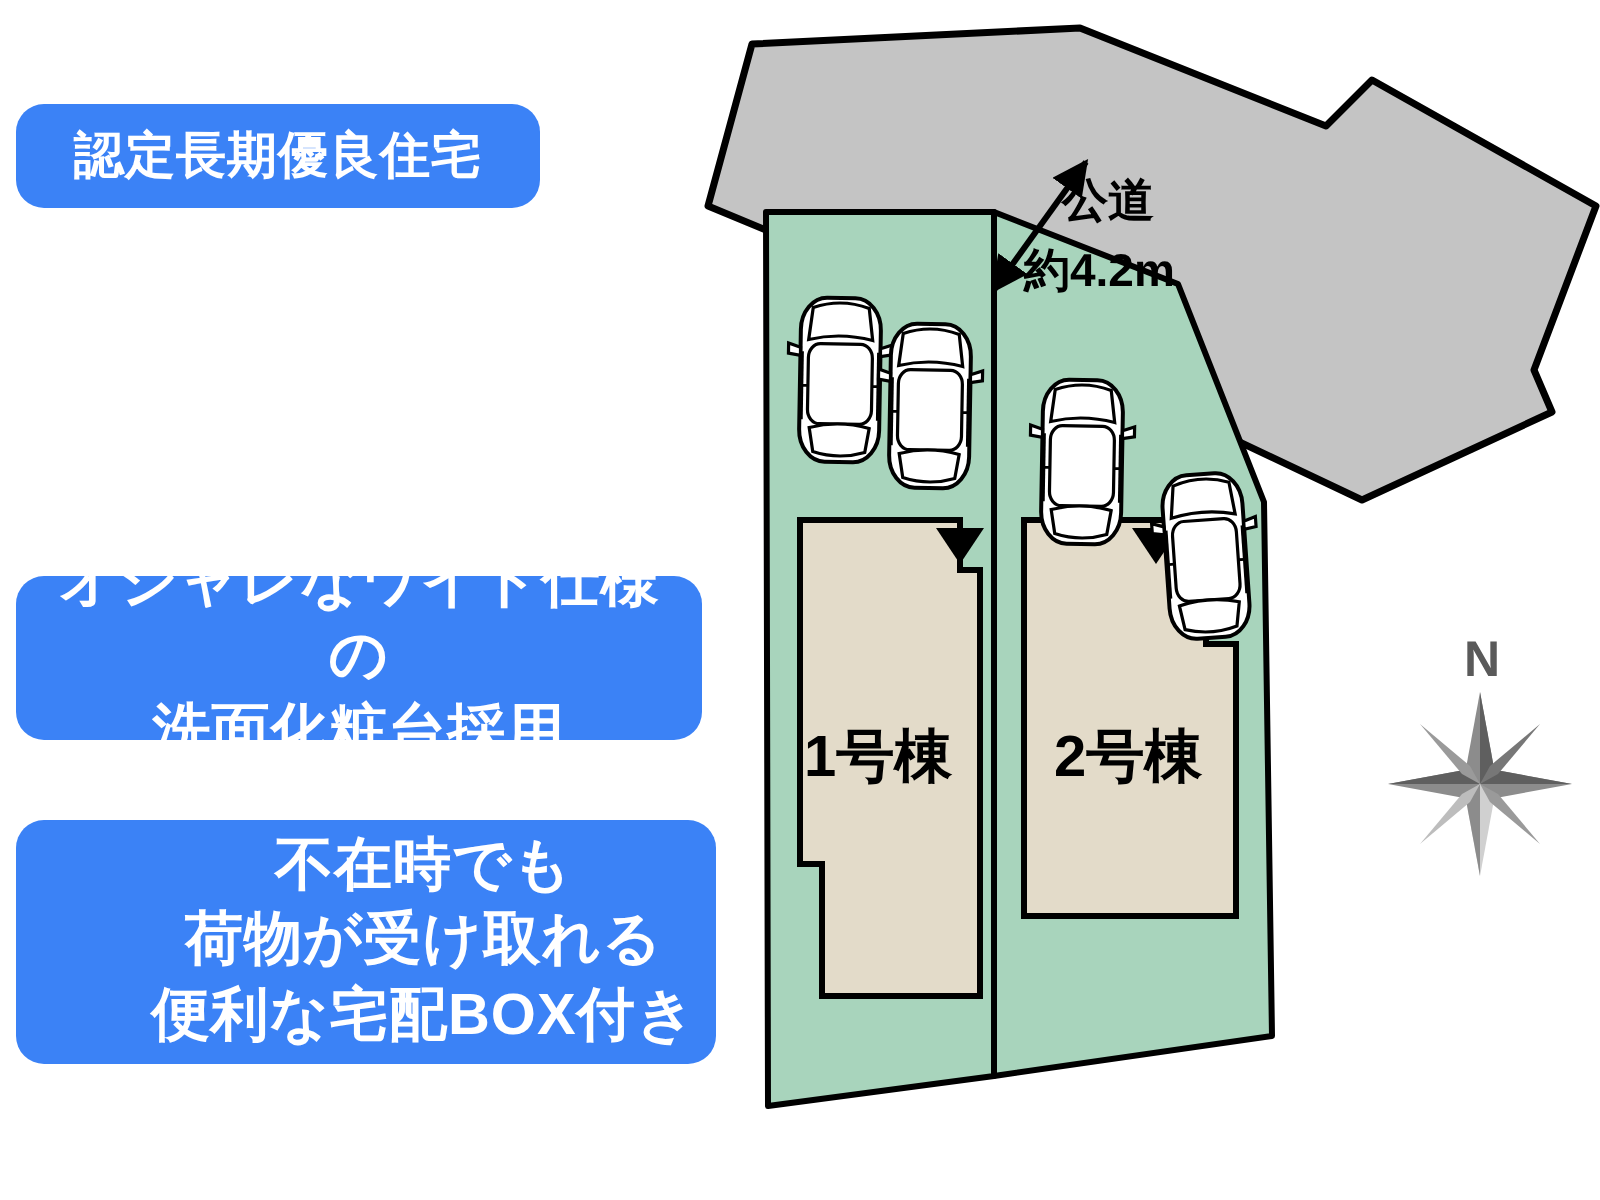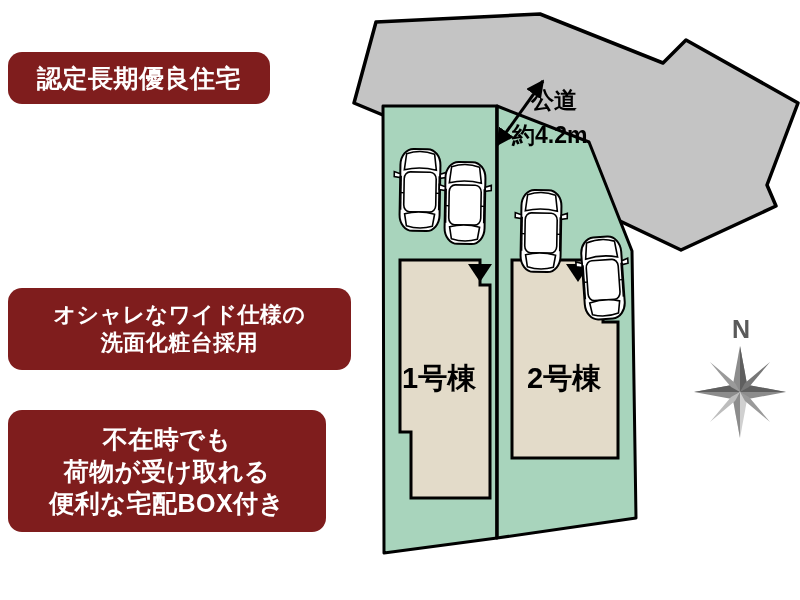--- a/index.html
+++ b/index.html
@@ -28,42 +28,42 @@
     position: absolute;
     left: 0;
     top: 0;
     width: 360px;
     height: 600px;
   }
 
   .feature-badge {
     position: absolute;
     box-sizing: border-box;
-    background: #7f1d1d;
+    background: #3b82f6;
     border-radius: 14px;
     color: #ffffff;
     font-weight: bold;
     display: flex;
     align-items: center;
     justify-content: center;
     text-align: center;
     letter-spacing: 0.5px;
     line-height: 1.28;
     padding: 4px 10px;
   }
 
   .feature-badge .txt {
     white-space: pre-line;
     display: block;
   }
 
   #badge-0 { left: 8px;  top: 52px;  width: 262px; height: 52px;  font-size: 25px; }
   #badge-1 { left: 8px;  top: 145px; width: 268px; height: 92px;  font-size: 25px; }
-  #badge-2 { left: 8px;  top: 288px; width: 343px; height: 82px;  font-size: 22px; }
-  #badge-3 { left: 8px;  top: 410px; width: 318px; height: 122px; font-size: 25px; }
+  #badge-2 { left: 8px;  top: 288px; width: 343px; height: 82px;  font-size: 29px; }
+  #badge-3 { left: 8px;  top: 410px; width: 350px; height: 122px; font-size: 29px; justify-content: flex-end; }
 
   
   .map-area {
     position: absolute;
     left: 340px;
     top: 0;
     width: 460px;
     height: 456px;
   }
   .map-svg {

